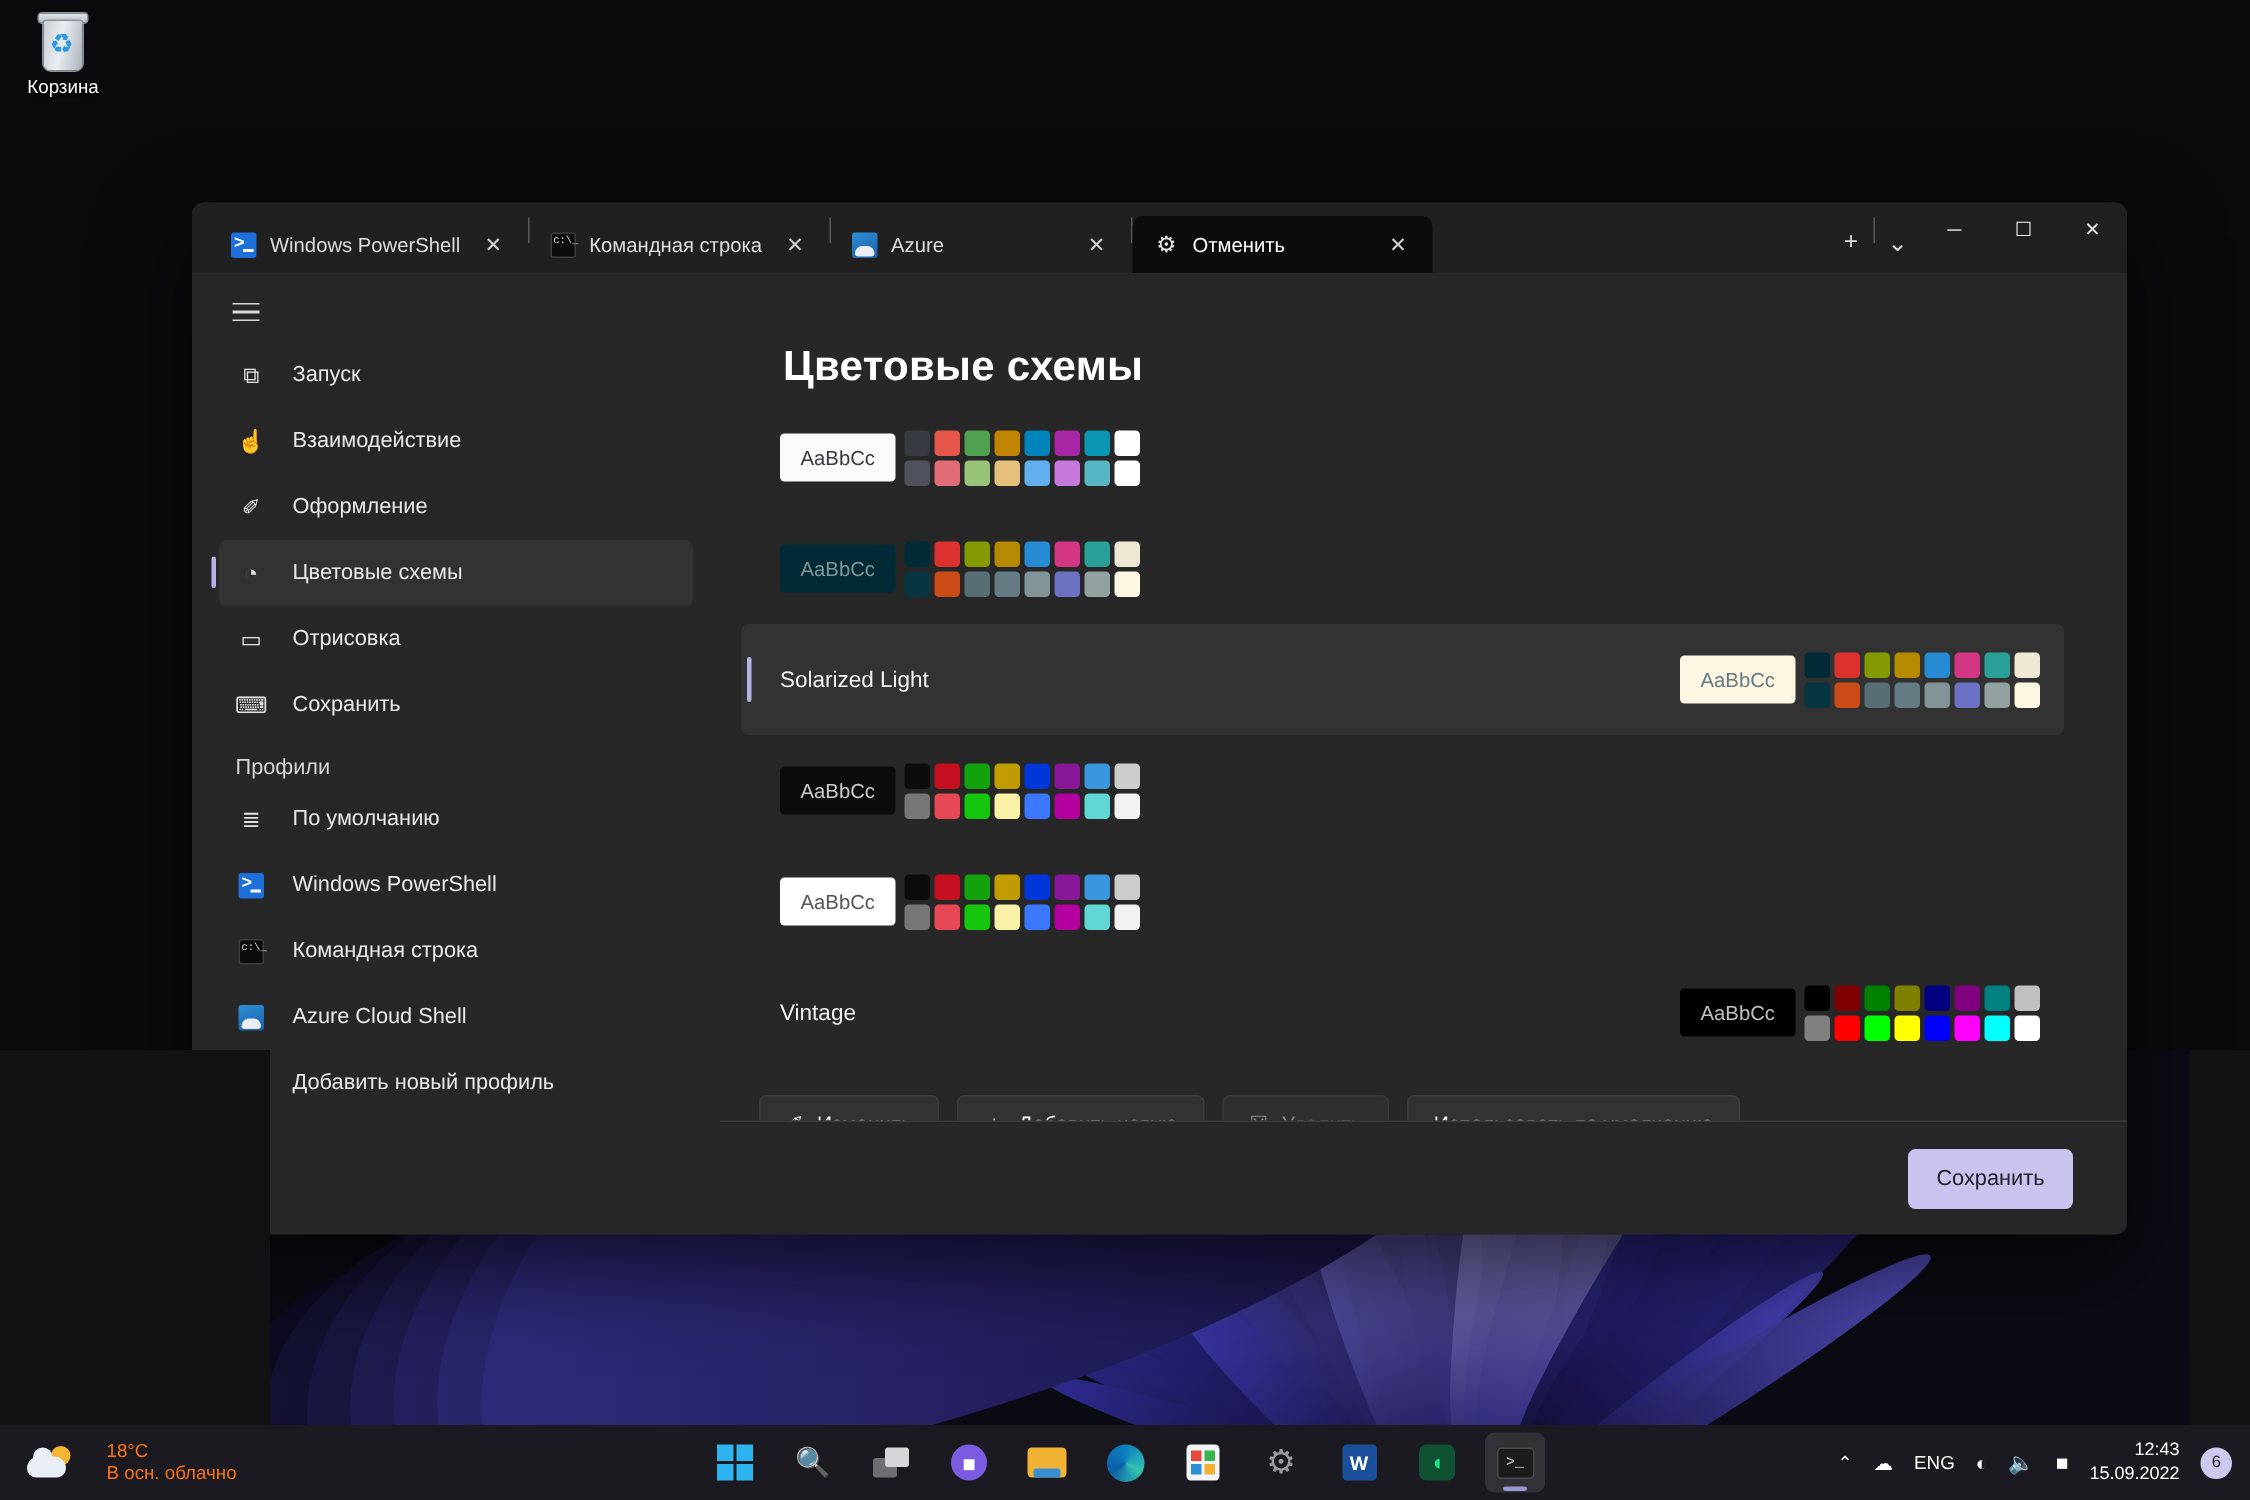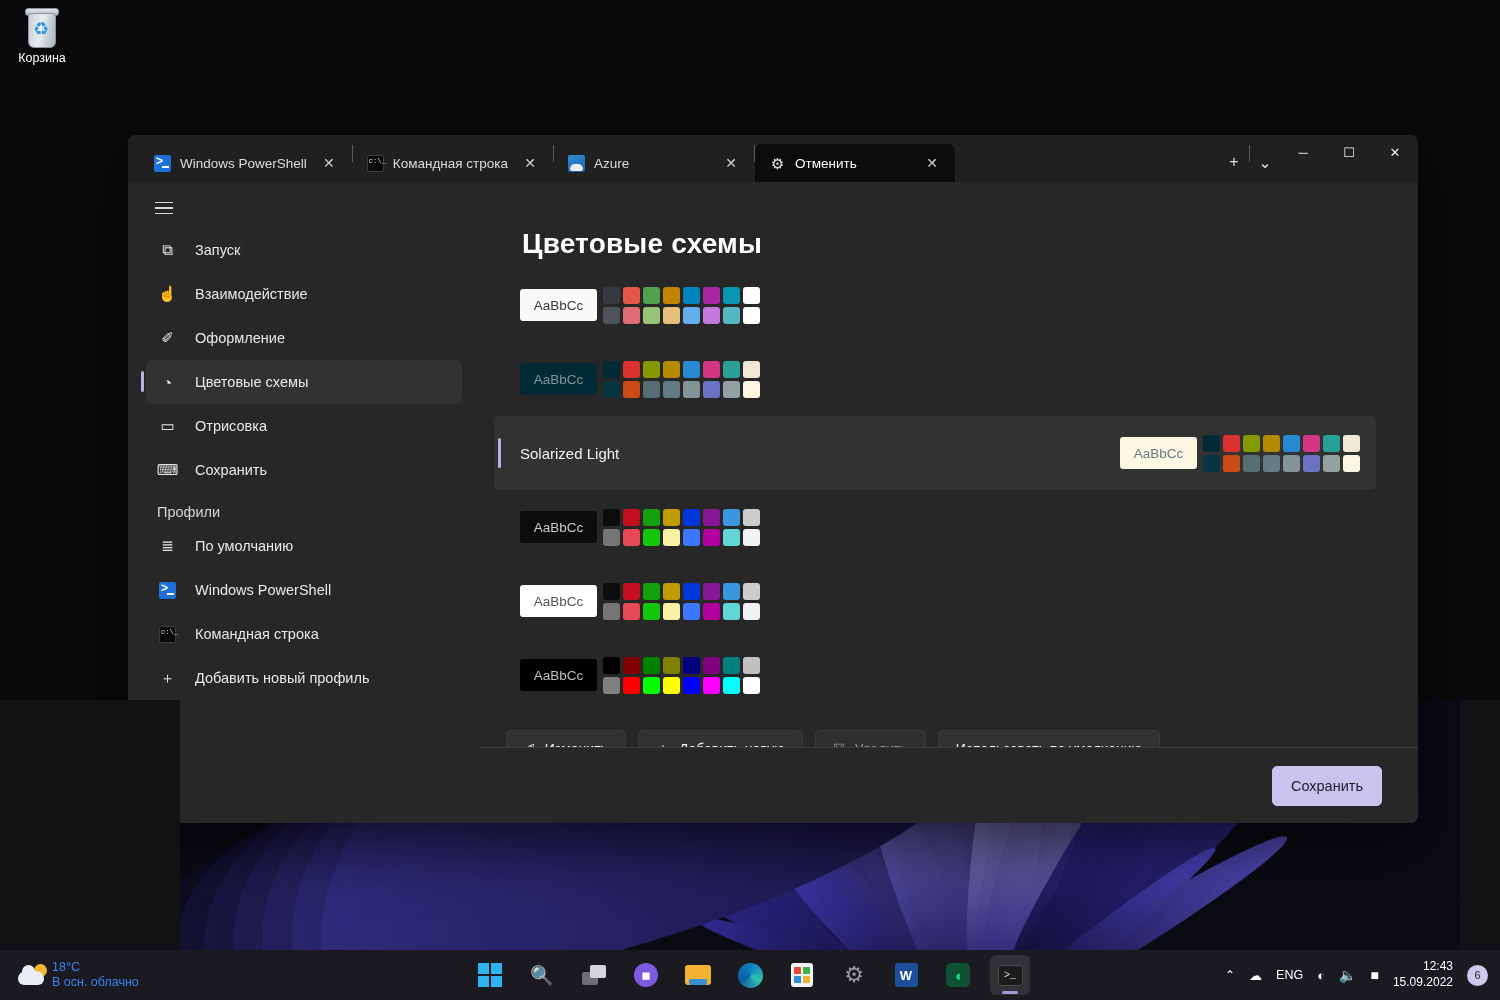--- a/index.html
+++ b/index.html
@@ -103,21 +103,21 @@
 
   .footer { height:76px; border-top:1px solid #3a3a3a; display:flex; align-items:center;
      justify-content:flex-end; gap:13px; padding-right:36px; }
   .fbtn { height:40px; display:flex; align-items:center; padding:0 18px; border-radius:5px;
      font-size:14.5px; border:1px solid #3d3d3d; background:#323232; color:#f2f2f2; }
   .fbtn.primary { background:#c8c3ef; color:#20202b; border-color:#c8c3ef; }
 
   
   .taskbar { position:absolute; left:0; bottom:0; width:1500px; height:50px;
      background:rgba(28,28,35,.92); display:flex; align-items:center; }
-  .weather { display:flex; align-items:center; gap:4px; margin-left:18px; color:#3b82f6; }
+  .weather { display:flex; align-items:center; gap:23px; margin-left:18px; color:#f97316; }
   .w-ico { width:30px; height:24px; position:relative; }
   .w-sun { position:absolute; right:1px; top:1px; width:13px; height:13px; background:#f5b431; border-radius:50%; }
   .w-cloud { position:absolute; left:0; bottom:2px; width:26px; height:14px; background:#e9eef4; border-radius:9px 9px 7px 7px;}
   .w-cloud:before{content:"";position:absolute;left:4px;top:-6px;width:13px;height:13px;background:#e9eef4;border-radius:50%;}
   .w-txt { line-height:1.22; font-size:12.5px; }
   .tb-center { position:absolute; left:50%; transform:translateX(-50%); display:flex; align-items:center; gap:12px; }
   .tbi { width:40px; height:40px; border-radius:6px; display:flex; align-items:center; justify-content:center; position:relative; }
   .tbi.active { background:rgba(255,255,255,.10); }
   .tbi.active:after { content:""; position:absolute; bottom:1px; left:50%; transform:translateX(-50%);
      width:16px; height:3px; background:#9b96d8; border-radius:2px; }
@@ -264,20 +264,26 @@
               <span>Windows PowerShell</span>
             </div>
             <div class="nav-item">
               <span class="nav-ico" style="justify-content:center">
                 <span class="tab-ico ico-cmd"></span>
               </span>
               <span>Командная строка</span>
             </div>
             <div class="nav-item">
               <span class="nav-ico" style="justify-content:center">
+                <span class="tab-ico ico-az"></span>
+              </span>
+              <span>Azure Cloud Shell</span>
+            </div>
+            <div class="nav-item">
+              <span class="nav-ico" style="justify-content:center">
                 <span class="nav-ico">＋</span>
               </span>
               <span>Добавить новый профиль</span>
             </div>
           </div>
         <div class="nav-gap"></div>
       </div>
 
       <div class="content">
         <div class="scroll-area">
@@ -393,20 +399,21 @@
                     <span class="sw" style="background:#16c60c"></span>
                     <span class="sw" style="background:#f9f1a5"></span>
                     <span class="sw" style="background:#3b78ff"></span>
                     <span class="sw" style="background:#b4009e"></span>
                     <span class="sw" style="background:#61d6d6"></span>
                     <span class="sw" style="background:#f2f2f2"></span>
                   </span>
                 </span>
               </div>
               <div class="scheme-row">
+                <span class="scheme-name">Vintage</span>
                 <span class="preview">
                   <span class="aabb" style="background:#000000;color:#c0c0c0">AaBbCc</span>
                   <span class="swgrid">
                     <span class="sw" style="background:#000000"></span>
                     <span class="sw" style="background:#800000"></span>
                     <span class="sw" style="background:#008000"></span>
                     <span class="sw" style="background:#808000"></span>
                     <span class="sw" style="background:#000080"></span>
                     <span class="sw" style="background:#800080"></span>
                     <span class="sw" style="background:#008080"></span>

